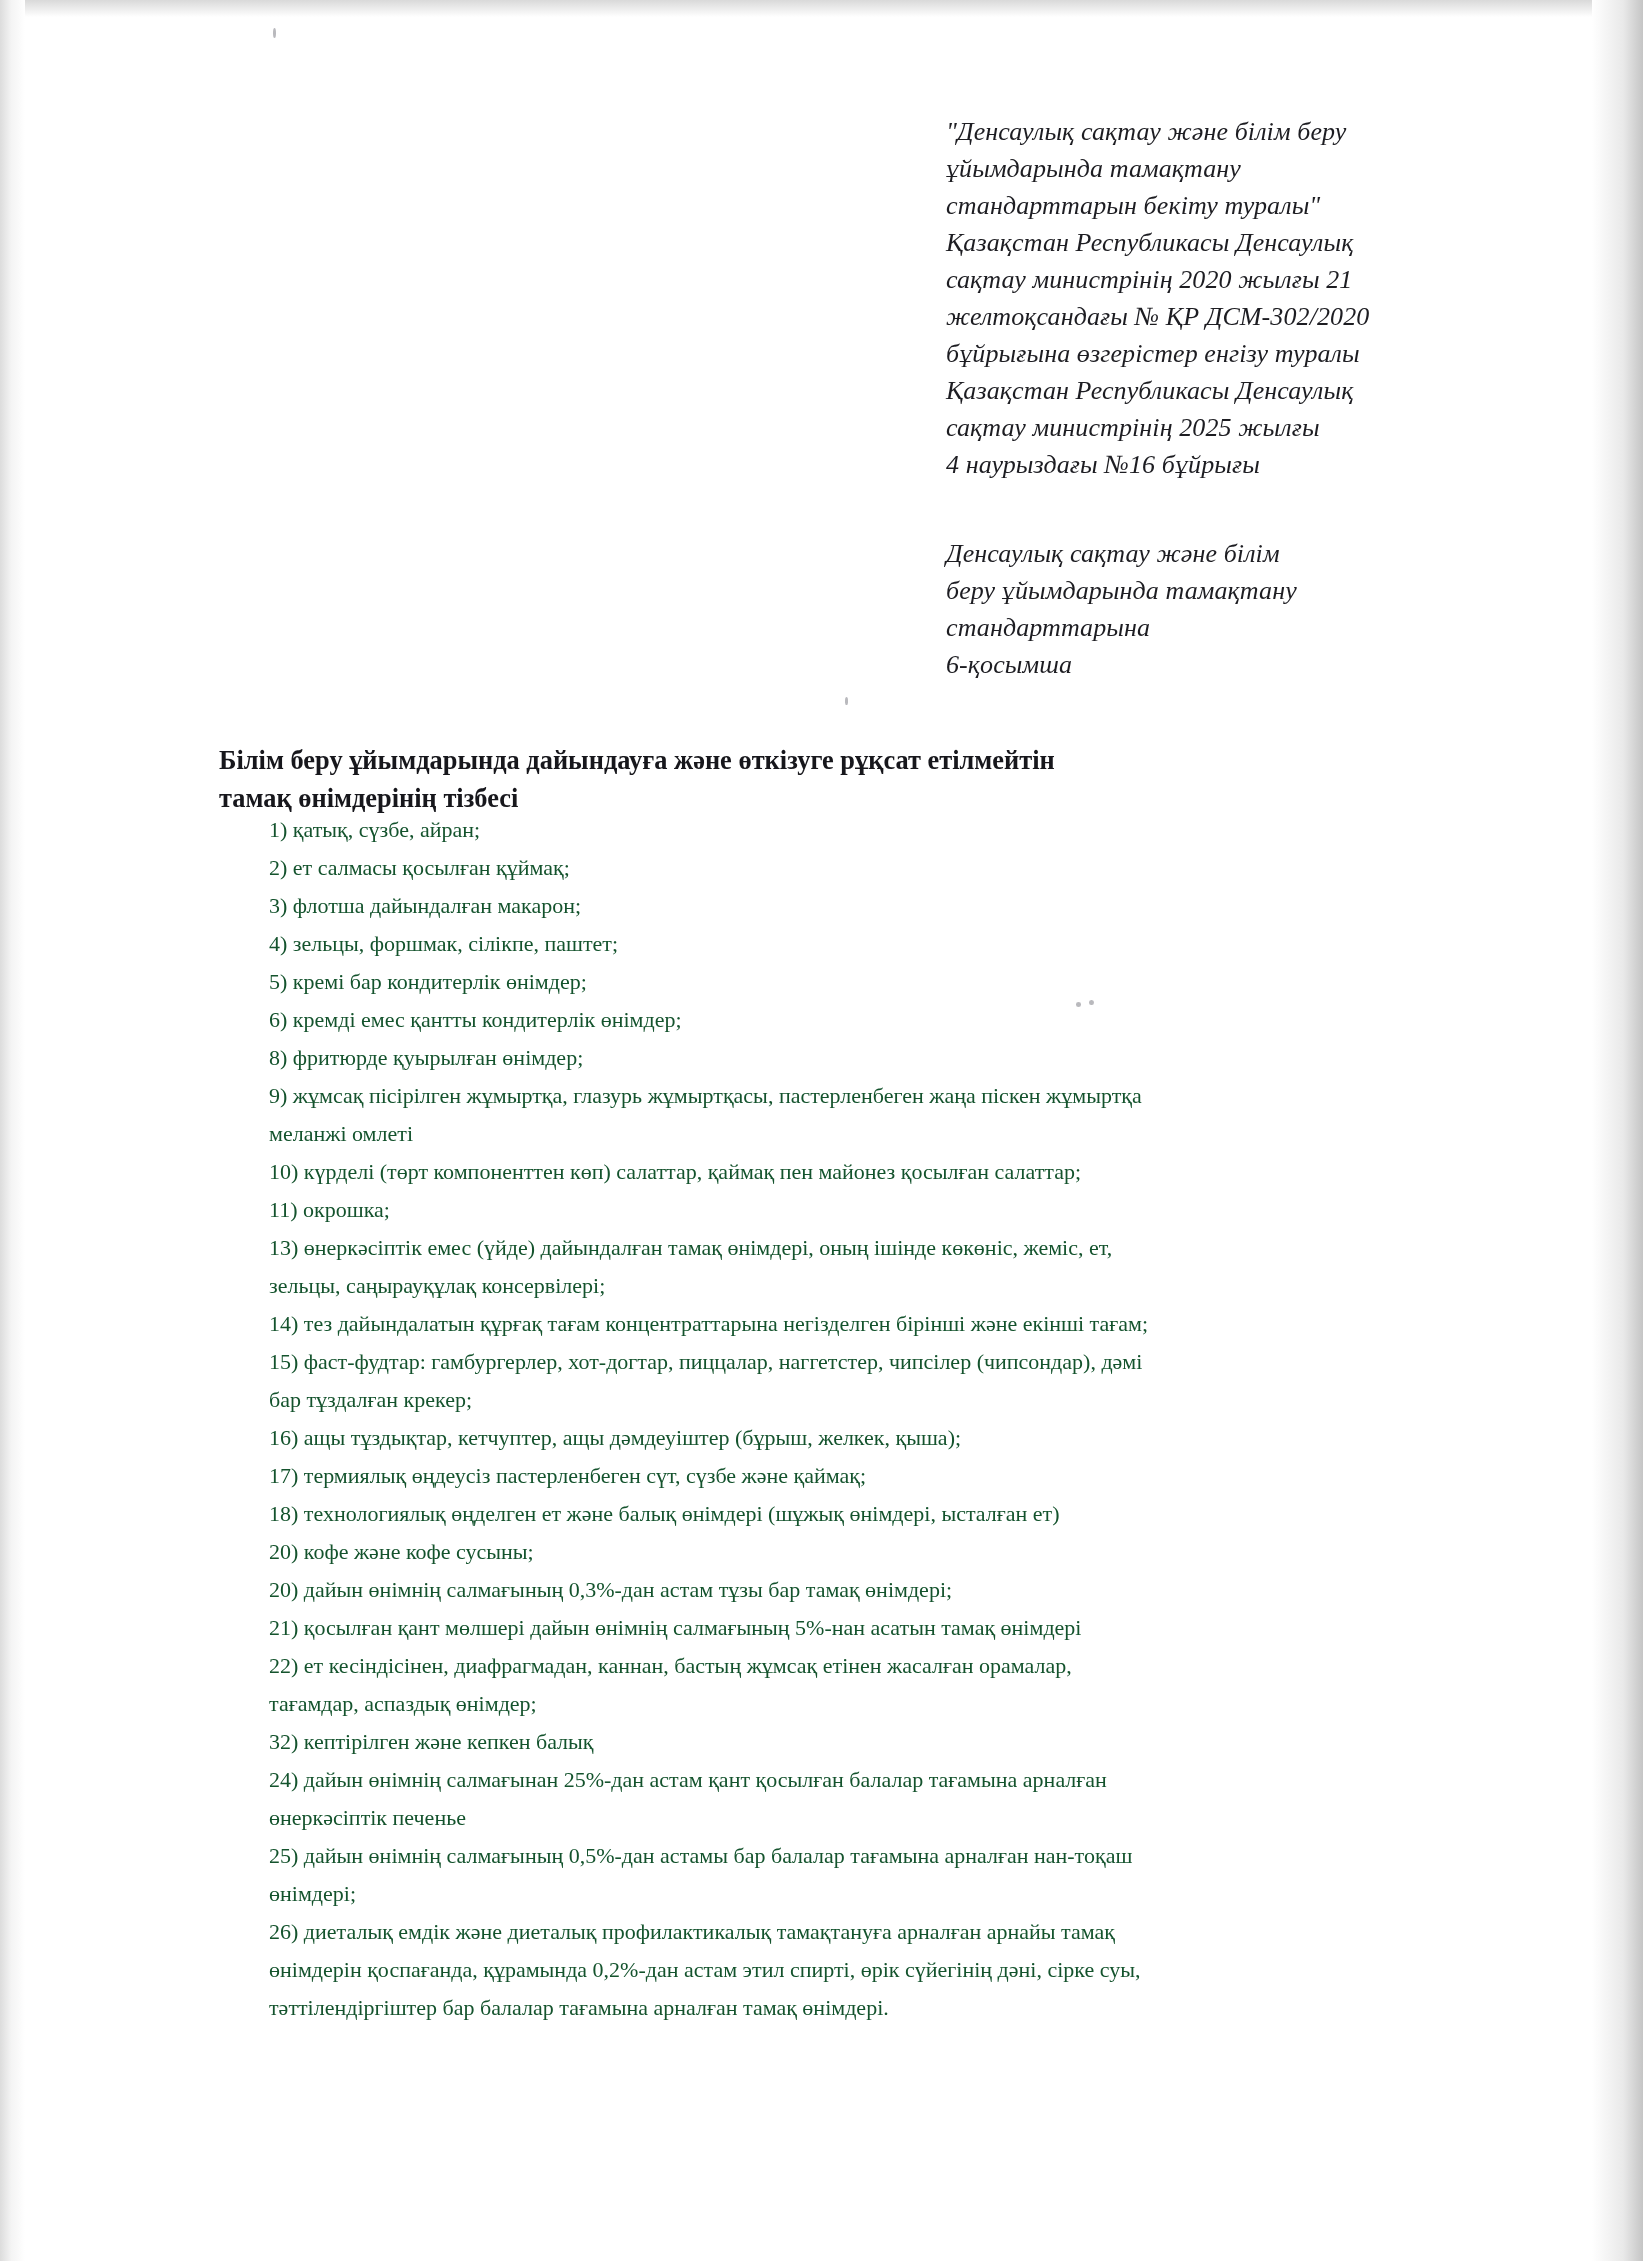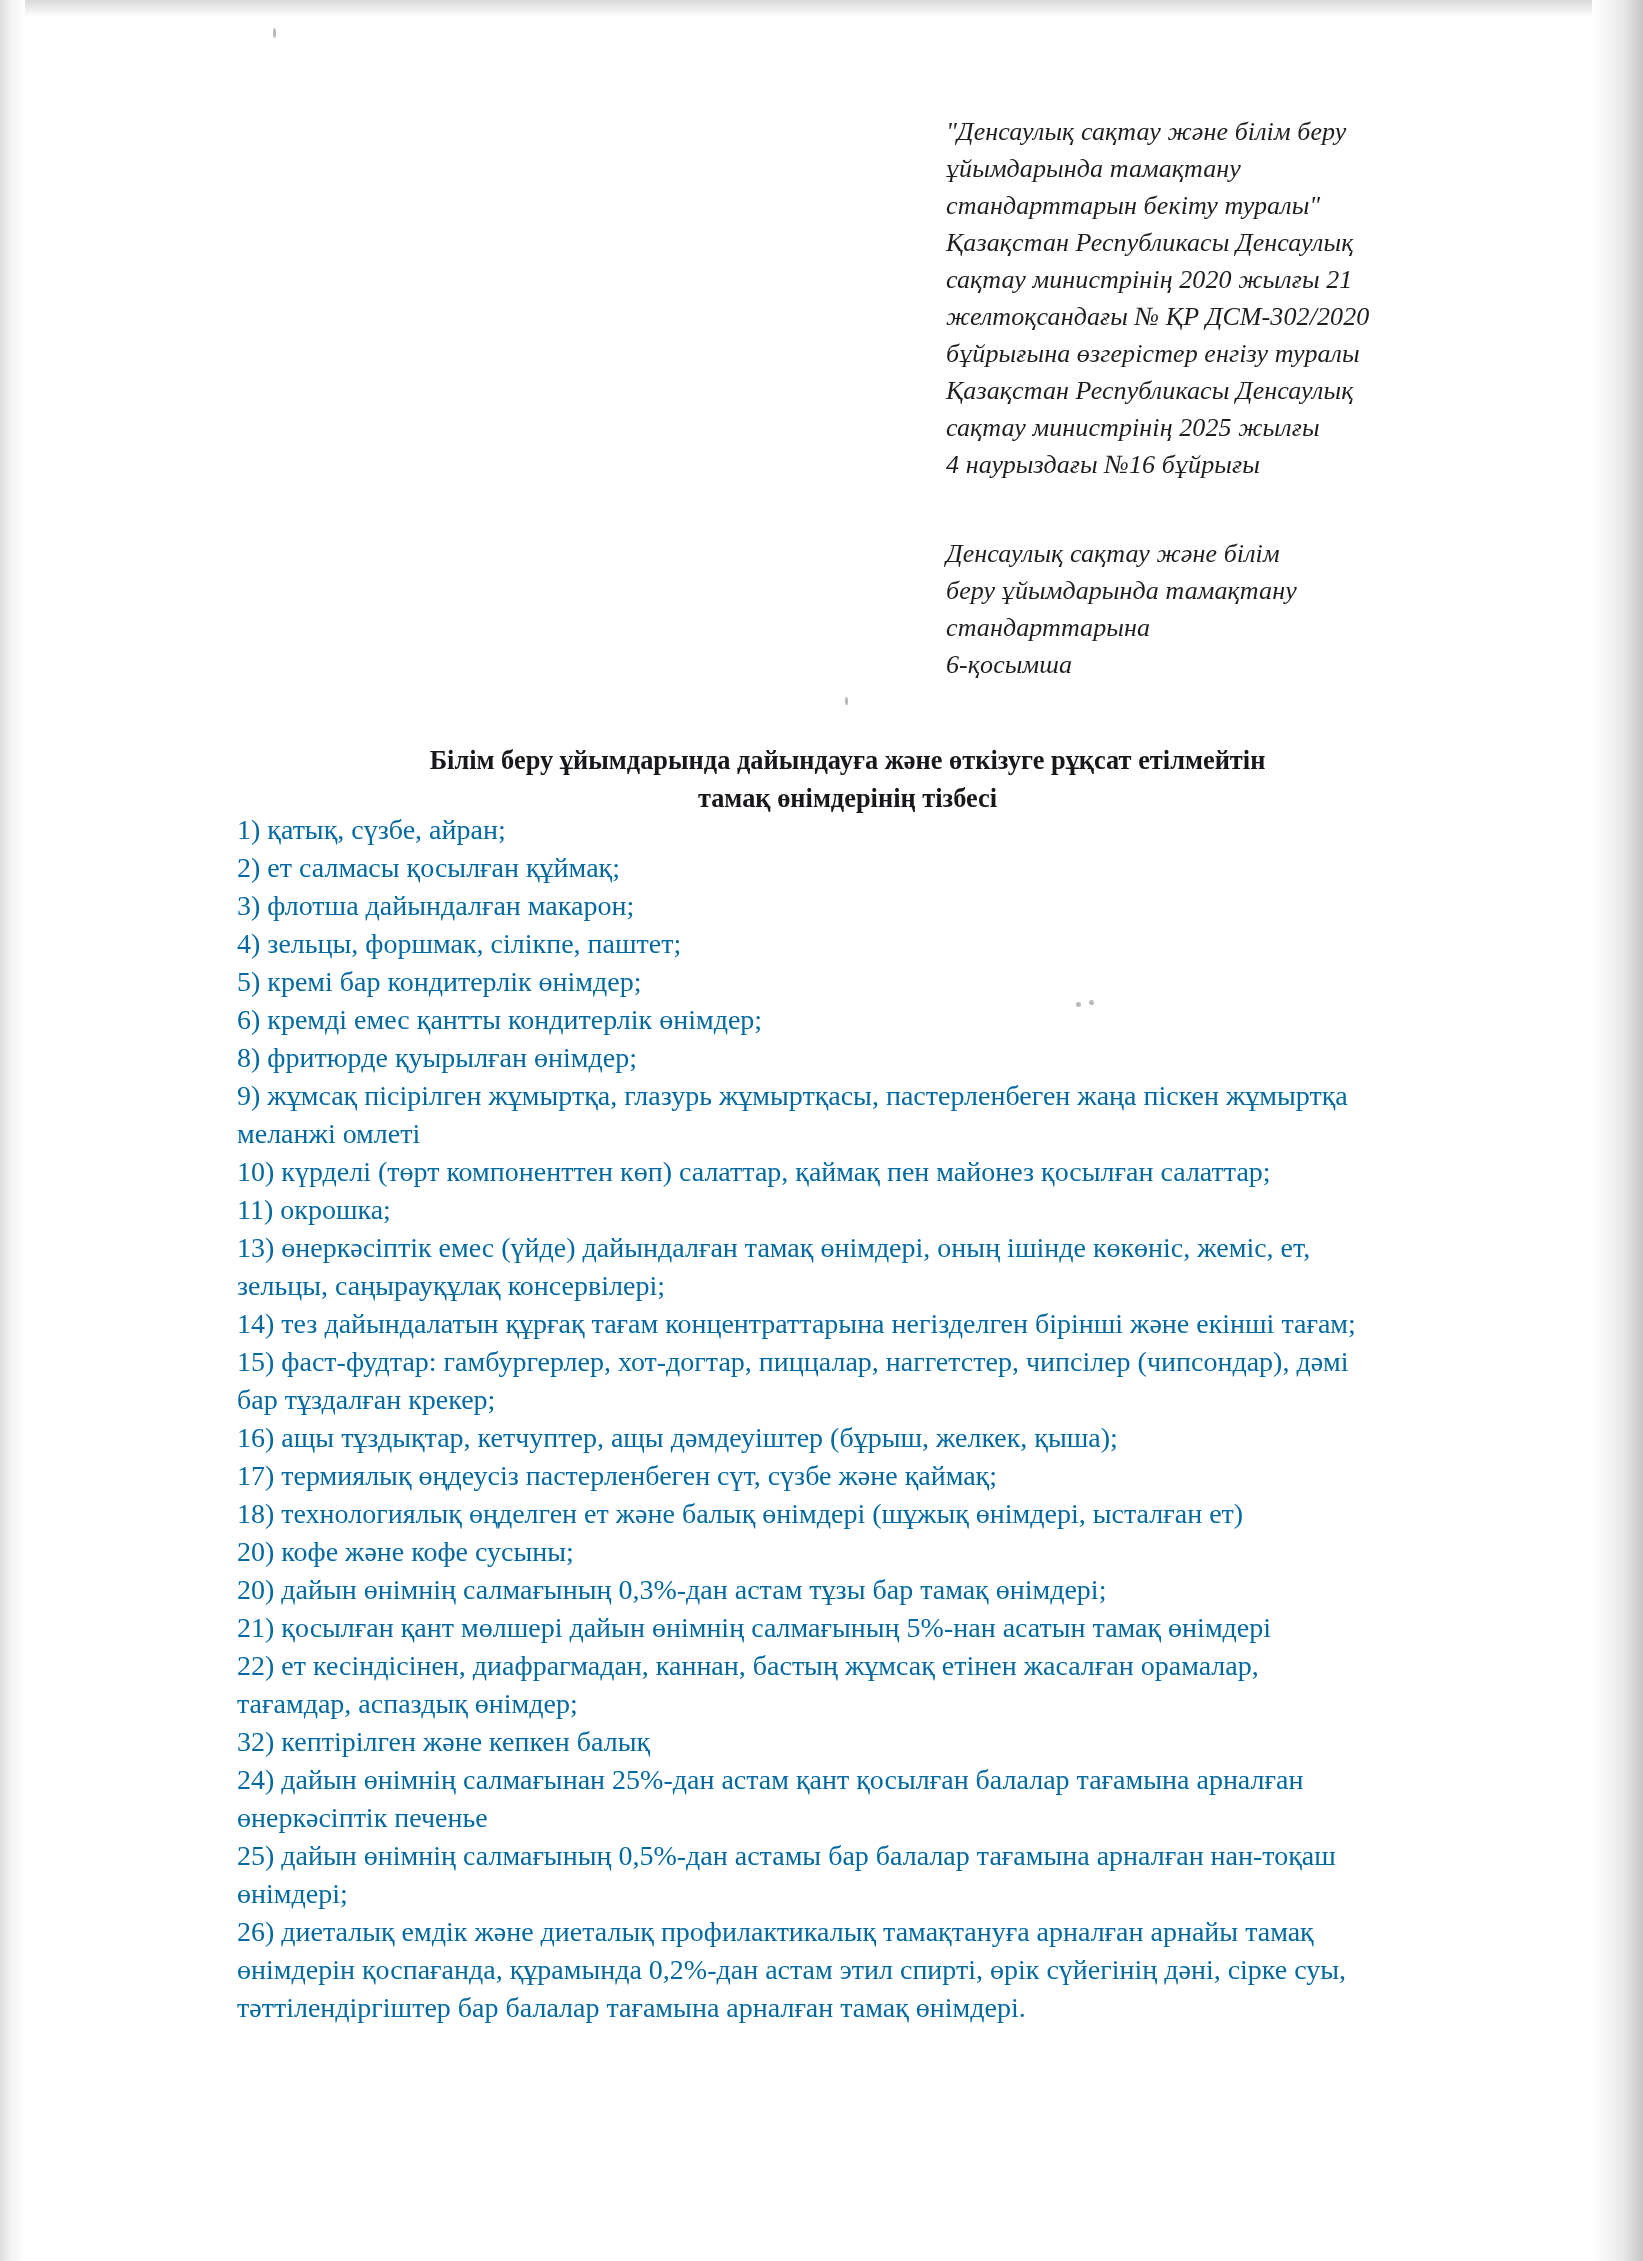--- a/index.html
+++ b/index.html
@@ -65,21 +65,21 @@
     white-space: pre;
     letter-spacing: 0.1px;
   }
 
   
   .doc-title {
     position: absolute;
     top: 743px;
     left: 219px;
     width: 1257px;
-    text-align: center;
+    text-align: left;
     font-family: "Liberation Serif", "DejaVu Serif", serif;
     font-weight: bold;
     font-size: 26.4px;
     line-height: 34px;
     color: #17171c;
   }
   .doc-title .tl {
     display: block;
   }
   .doc-title .tl2 {
@@ -89,24 +89,25 @@
 
   
   .body-list {
     position: absolute;
     top: 811px;
     left: 237px;
     width: 1231px;
   }
   .body-line {
     font-family: "Liberation Serif", "DejaVu Serif", serif;
-    font-size: 28px;
+    font-size: 22px;
     line-height: 38px;
-    color: #0369a1;
+    color: #14532d;
     white-space: pre-wrap;
+    margin-left: 32px;
   }
 
   
   .speck {
     position: absolute;
     background: #b9b9bd;
     border-radius: 50%;
     pointer-events: none;
   }
 </style>

